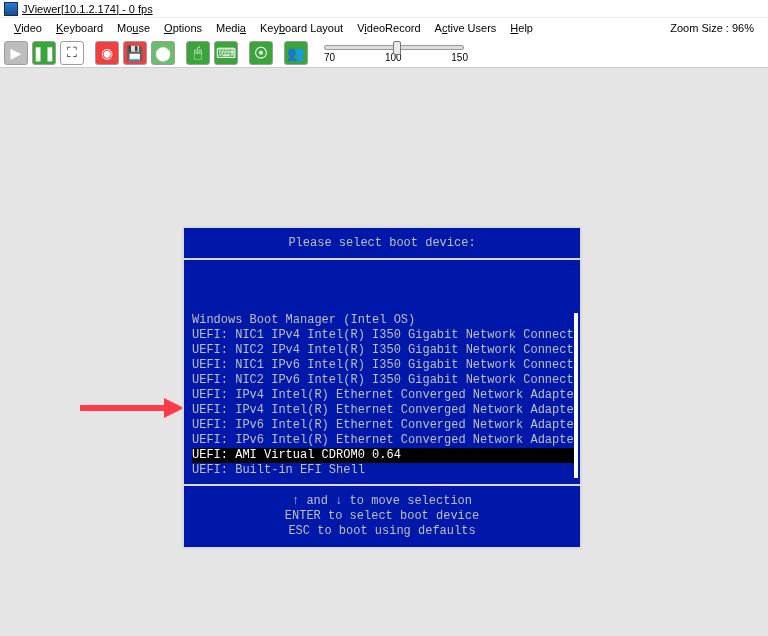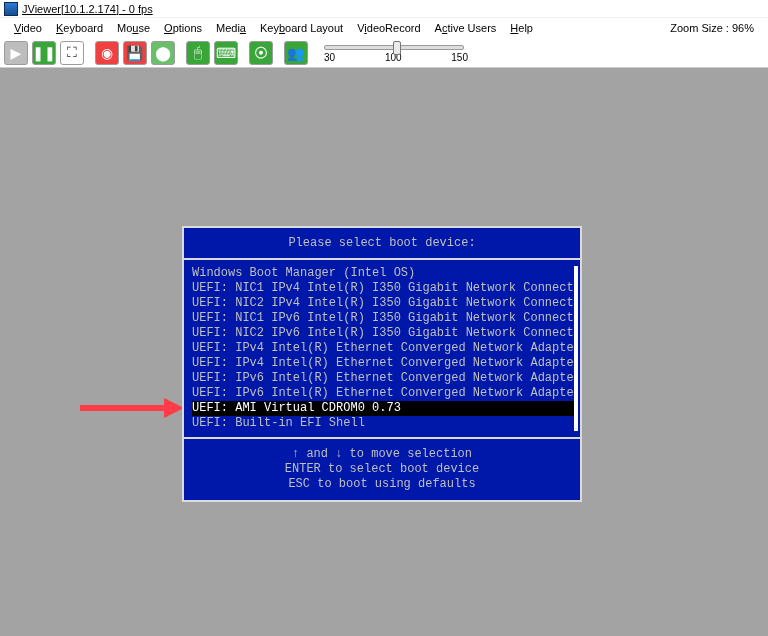--- a/index.html
+++ b/index.html
@@ -11,24 +11,24 @@
   .menubar .menu-item u { text-decoration: underline; }
   .menubar .menu-item { cursor: default; }
   .zoom-area { margin-left: auto; display: flex; align-items: center; gap: 4px; }
   .toolbar { height: 30px; display: flex; align-items: center; padding: 2px 4px; gap: 4px; border-bottom: 1px solid #ccc; }
   .tbtn { width: 24px; height: 24px; border: 1px solid #9c9c9c; border-radius: 3px; display: flex; align-items: center; justify-content: center; font-size: 14px; color: #fff; }
   .sep { width: 3px; }
   .slider-area { margin-left: 12px; display: flex; flex-direction: column; align-items: stretch; }
   .slider { width: 140px; height: 5px; background: #ddd; border: 1px solid #999; position: relative; border-radius: 2px; margin-top: 2px; }
   .slider .thumb { position: absolute; top: -5px; left: 68px; width: 8px; height: 14px; background: #eaeaea; border: 1px solid #777; border-radius: 2px; }
   .slider-labels { display: flex; justify-content: space-between; width: 144px; margin-top: 2px; font-size: 10px; }
-  .console-area { flex: 1; background: #a3a3a3; position: relative; overflow: hidden; }
+  .console-area { flex: 1; background: #e5e5e5; position: relative; overflow: hidden; }
   .boot-panel { position: absolute; left: 182px; top: 158px; width: 400px; border: 2px solid #dadada; background: #0018aa; color: #bfbfbf; font-family: "Courier New", monospace; font-size: 12px; }
   .boot-header { text-align: center; padding: 8px 4px; border-bottom: 2px solid #dadada; }
-  .boot-list { padding: 6px 4px 6px 8px; border-bottom: 2px solid #dadada; position: relative; }
+  .boot-list { padding: 6px 4px 6px 8px; border-bottom: 2px solid #dadada; position: relative; margin-top: 47px; }
   .boot-list .item { white-space: nowrap; overflow: hidden; line-height: 15px; }
   .boot-list .item.selected { background: #000; color: #fff; }
   .boot-footer { text-align: center; padding: 8px 4px; line-height: 15px; }
   .scroll-track { position: absolute; right: 2px; top: 6px; bottom: 6px; width: 4px; background: #fff; }
   .arrow { position: absolute; left: 80px; top: 326px; }
   .arrow svg { display: block; }
 </style>
 </head>
 <body>
 
@@ -68,21 +68,21 @@
       <div class="tbtn" style="background: rgb(58, 166, 58);">⌨</div>
       <div class="sep"></div>
       <div class="tbtn" style="background: rgb(58, 166, 58);">⦿</div>
       <div class="sep"></div>
       <div class="tbtn" style="background: rgb(58, 166, 58);">👥</div>
       <div class="slider-area">
       <div class="slider">
         <div class="thumb"></div>
       </div>
       <div class="slider-labels">
-        <span>30</span>
+        <span>70</span>
         <span>100</span>
         <span>150</span>
       </div>
     </div>
   </div>
 
   <div class="console-area">
     <div class="arrow">
       <svg width="104" height="28">
         <defs></defs>
@@ -96,21 +96,21 @@
       <div class="boot-list" id="bootlist">
         <div class="item">Windows Boot Manager (Intel OS)</div>
           <div class="item">UEFI: NIC1 IPv4 Intel(R) I350 Gigabit Network Connection</div>
           <div class="item">UEFI: NIC2 IPv4 Intel(R) I350 Gigabit Network Connection</div>
           <div class="item">UEFI: NIC1 IPv6 Intel(R) I350 Gigabit Network Connection</div>
           <div class="item">UEFI: NIC2 IPv6 Intel(R) I350 Gigabit Network Connection</div>
           <div class="item">UEFI: IPv4 Intel(R) Ethernet Converged Network Adapter X550-T2</div>
           <div class="item">UEFI: IPv4 Intel(R) Ethernet Converged Network Adapter X550-T2</div>
           <div class="item">UEFI: IPv6 Intel(R) Ethernet Converged Network Adapter X550-T2</div>
           <div class="item">UEFI: IPv6 Intel(R) Ethernet Converged Network Adapter X550-T2</div>
-          <div class="item selected">UEFI: AMI Virtual CDROM0 0.73</div>
+          <div class="item selected">UEFI: AMI Virtual CDROM0 0.64</div>
           <div class="item">UEFI: Built-in EFI Shell</div>
           <div class="scroll-track"></div>
       </div>
       <div class="boot-footer">
         <div>↑ and ↓ to move selection</div>
         <div>ENTER to select boot device</div>
         <div>ESC to boot using defaults</div>
       </div>
     </div>
   </div>

